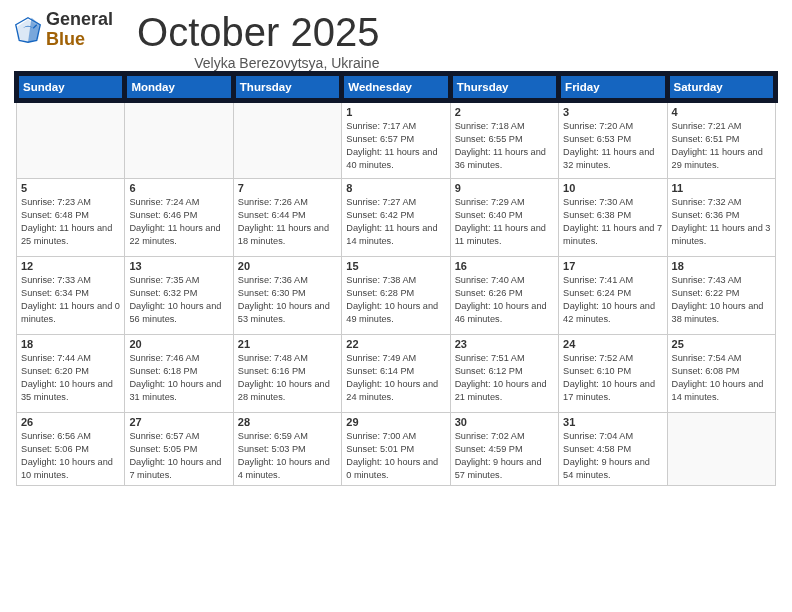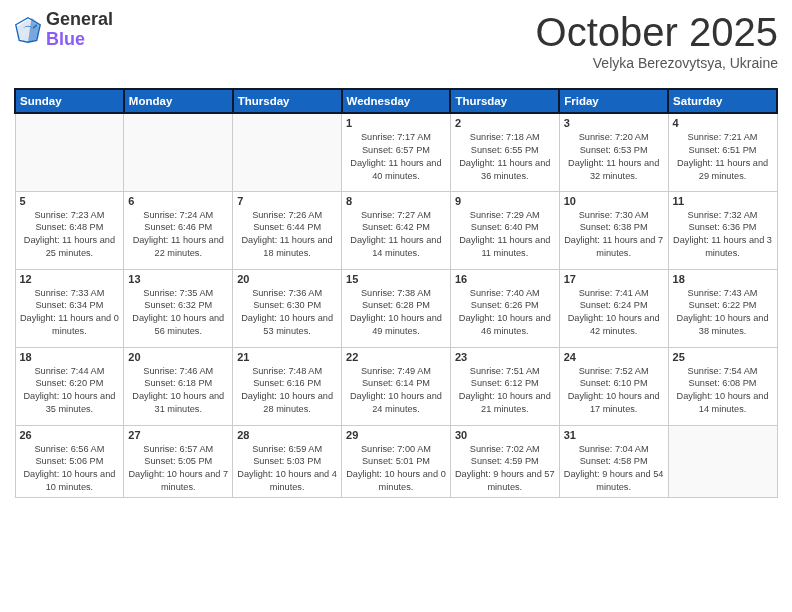--- a/index.html
+++ b/index.html
@@ -11,37 +11,36 @@
       overflow: hidden;
     }
     .page {
       width: 792px;
       height: 612px;
       padding: 10px 14px;
       background: #fff;
     }
     .header {
       display: flex;
-      justify-content: space-between;
       align-items: flex-start;
-      margin-bottom: 17px;
+      margin-bottom: 0;
       gap: 24px;
     }
     .logo {
       display: flex;
       align-items: center;
       gap: 4px;
     }
     .logo-text {
       font-size: 18px;
       font-weight: bold;
       line-height: 1.1;
     }
     .logo-general { color: #333; }
-    .logo-blue { color: #8b5cf6; }
+    .logo-blue { color: #a16207; }
     .logo-icon {
       width: 28px;
       height: 28px;
     }
     .title-block {
       text-align: right;
     }
     .month-title {
       font-size: 40px;
       color: #333;
@@ -56,41 +55,40 @@
       border-collapse: collapse;
       table-layout: fixed;
     }
     .calendar-table th {
       background: #1565c0;
       color: #fff;
       font-size: 11.5px;
       font-weight: bold;
       padding: 5px 4px;
       text-align: left;
-      border: 2px solid #0f172a;
+      border: 5px solid #0f172a;
     }
     .calendar-table td {
       vertical-align: top;
       border: 1px solid #ccc;
       padding: 3px 4px;
       font-size: 9.2px;
       color: #333;
       height: 78px;
     }
     .day-number {
       font-size: 11px;
       font-weight: bold;
       color: #333;
       display: block;
       margin-bottom: 2px;
     }
     .day-info {
       line-height: 1.4;
       color: #444;
-      text-align: center;
     }
     .empty-cell {
       background: #f9f9f9;
     }
     .last-row td {
       height: 72px;
     }
   </style>
 </head>
 <body>

